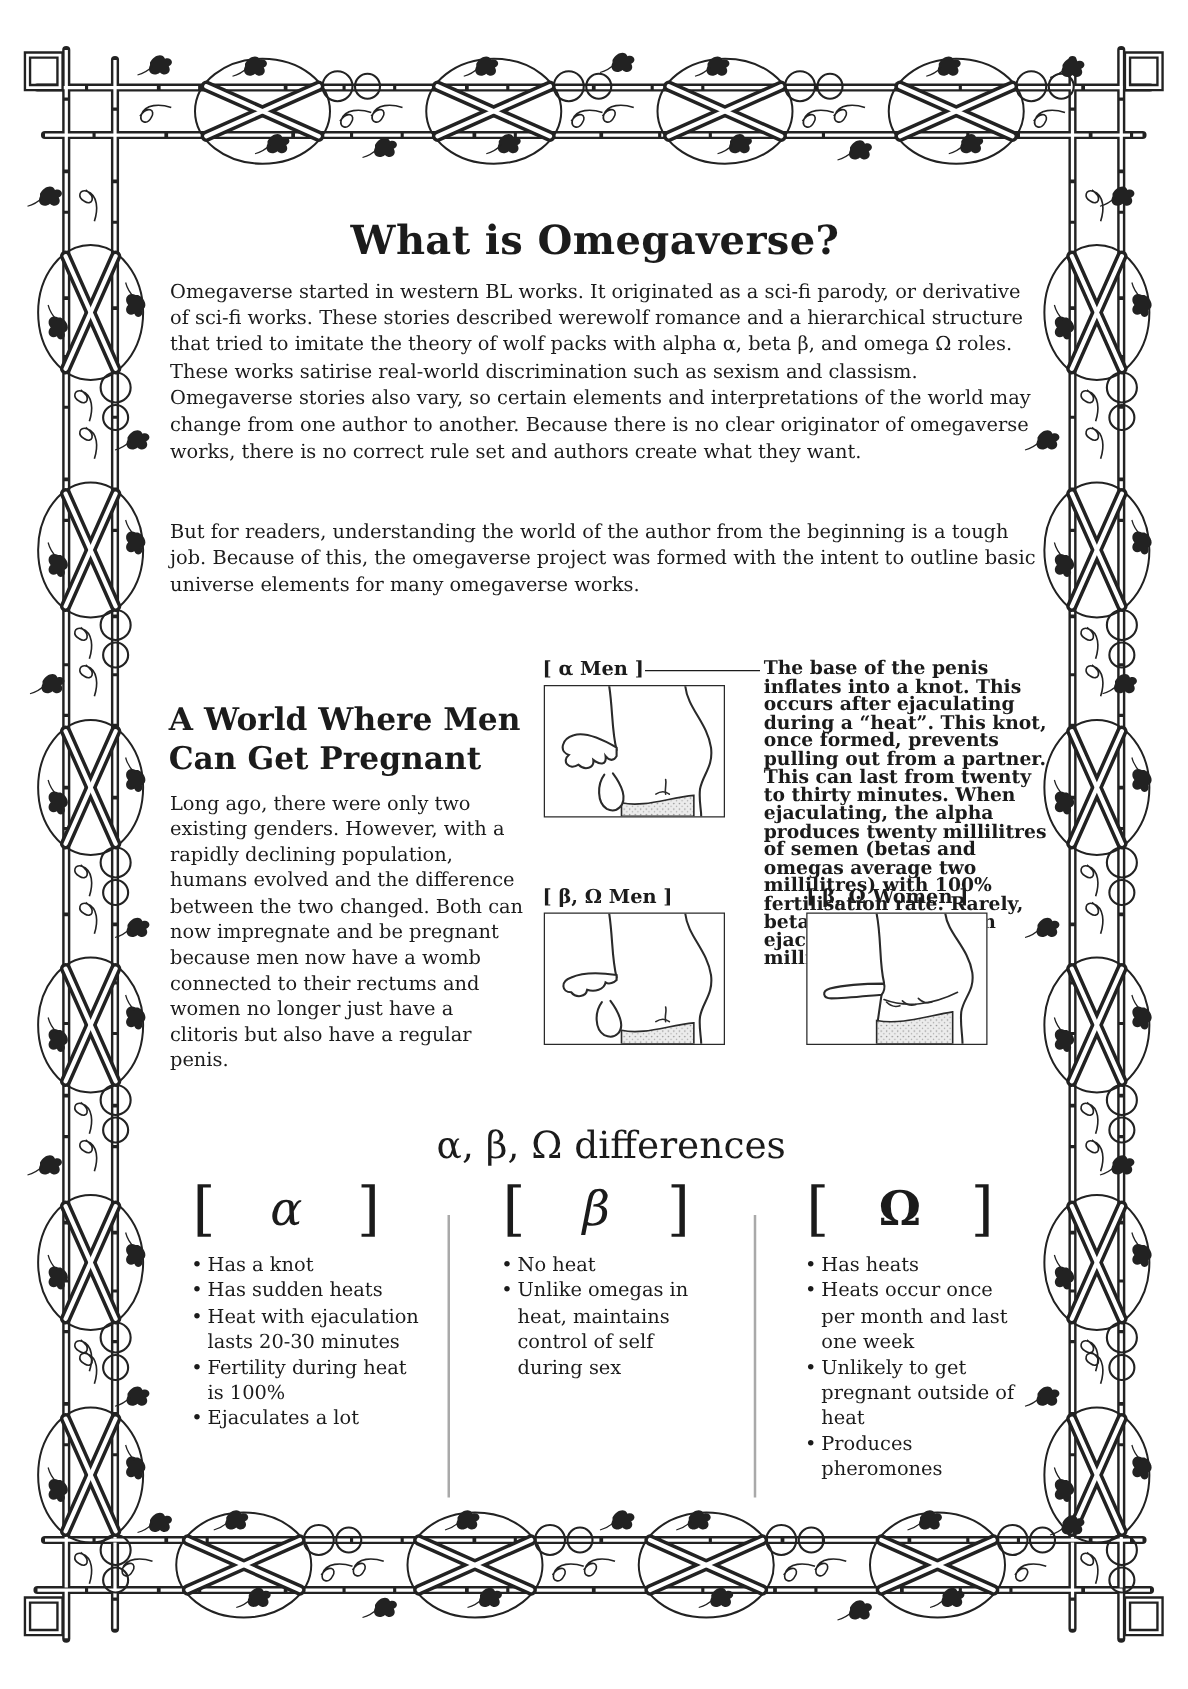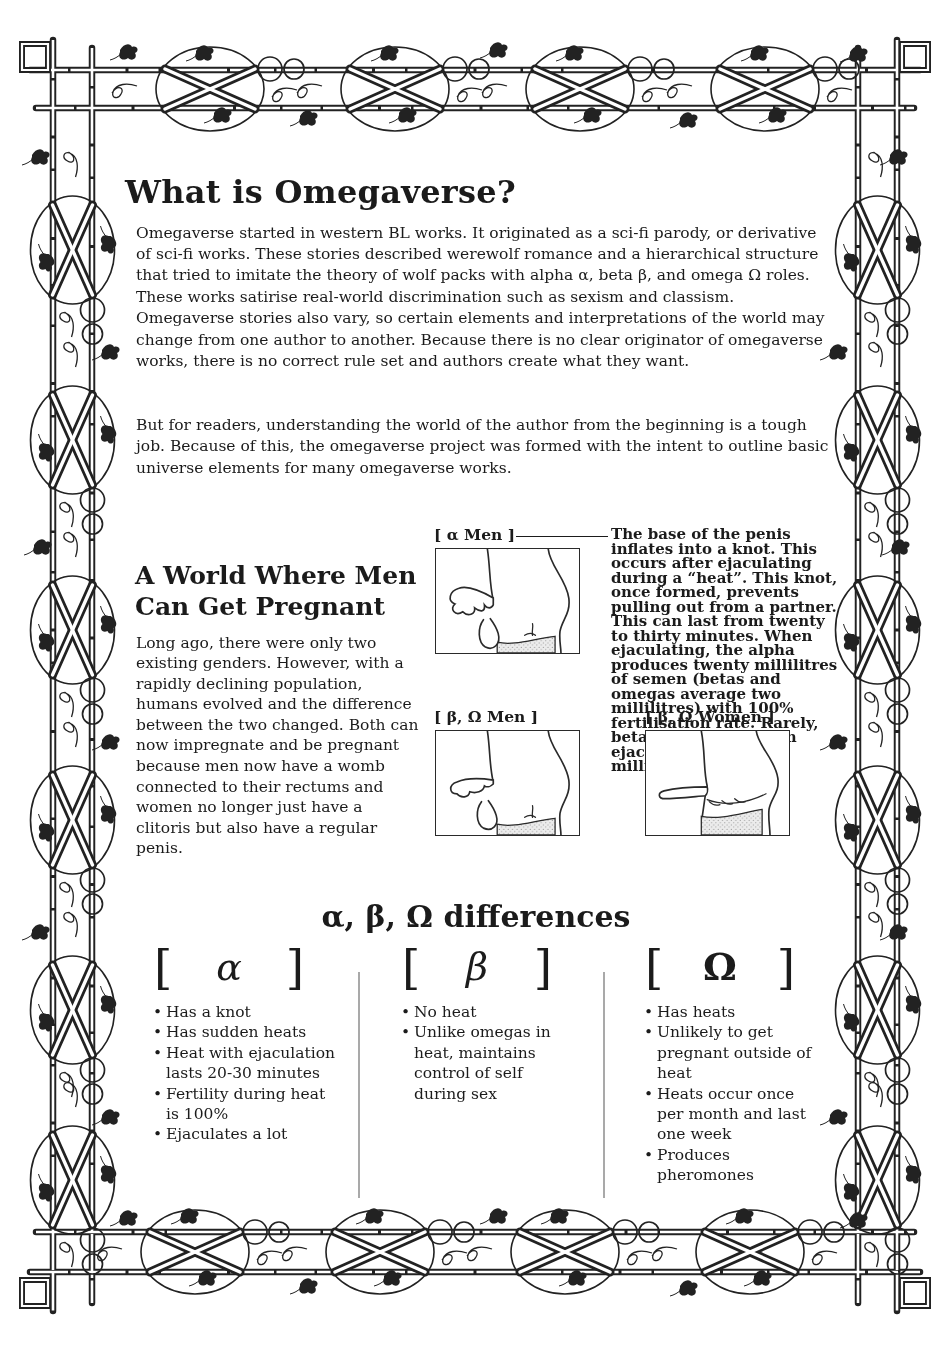--- a/index.html
+++ b/index.html
@@ -1,21 +1,21 @@
 <!DOCTYPE html>
 <html><head>
 <meta charset="utf-8">
 <style>
   html,body{margin:0;padding:0;background:#ffffff;}
   body{width:950px;height:1351px;position:relative;overflow:hidden;
        font-family:"DejaVu Serif","Liberation Serif",serif;color:#1b1b1b;}
   .abs{position:absolute;}
   #border-svg{position:absolute;left:0;top:0;width:950px;height:1351px;pointer-events:none;}
 
-  .page-title{left:125px;top:152px;width:682px;text-align:left;
+  .page-title{left:135px;top:152px;width:682px;text-align:center;
               font-size:32px;font-weight:bold;letter-spacing:.3px;}
   .para{font-size:15.5px;line-height:21.4px;text-align:left;}
   .p1{left:136px;top:207px;width:700px;}
   .p2{left:136px;top:379px;width:700px;margin-top:36px;}
 
   .sec2-heading{left:135px;top:539px;width:290px;font-size:25px;font-weight:bold;line-height:31px;}
   .sec2-body{left:136px;top:617px;width:284px;font-size:15.5px;line-height:20.6px;}
 
   .fig-label{font-size:15.5px;font-weight:bold;white-space:nowrap;}
   .lbl1{left:434px;top:525px;}
@@ -23,21 +23,21 @@
   .lbl3{left:645px;top:707px;}
   .connector{left:516px;top:536px;width:92px;height:0;border-top:1.5px solid #1b1b1b;}
   .knot-note{left:611px;top:527px;width:228px;font-size:15px;line-height:14.5px;font-weight:bold;}
 
   .figure{width:145px;height:106px;border:1.5px solid #2a2a2a;background:#fff;box-sizing:border-box;}
   .fig1{left:435px;top:548px;}
   .fig2{left:435px;top:730px;}
   .fig3{left:645px;top:730px;}
   .figure svg{display:block;width:100%;height:100%;}
 
-  .sec3-heading{left:135px;top:874px;width:682px;text-align:center;font-size:30px;font-weight:bold;}
+  .sec3-heading{left:148px;top:874px;width:682px;text-align:center;font-size:30px;font-weight:normal;}
 
   .col{top:938px;}
   .col1{left:152px;width:206px;}
   .col2{left:400px;width:194px;}
   .col3{left:643px;width:197px;}
   .col-header{width:150px;margin-left:2px;height:58px;display:flex;
               justify-content:space-between;align-items:center;}
   .bracket{font-size:47px;font-weight:normal;line-height:1;}
   .sym{font-size:38px;font-style:italic;line-height:1;}
   .sym.upright{font-style:normal;font-weight:bold;}
@@ -274,17 +274,17 @@
 <div class="divider div2"></div>
 
 <div class="abs col col3">
   <div class="col-header">
     <span class="bracket">[</span>
     <span class="sym upright">Ω</span>
     <span class="bracket">]</span>
   </div>
   <ul>
     <li>Has heats</li>
+    <li>Heats occur once per month and last one week</li>
     <li>Unlikely to get pregnant outside of heat</li>
-    <li>Heats occur once per month and last one week</li>
     <li>Produces pheromones</li>
   </ul>
 </div>
 
 </body></html>

